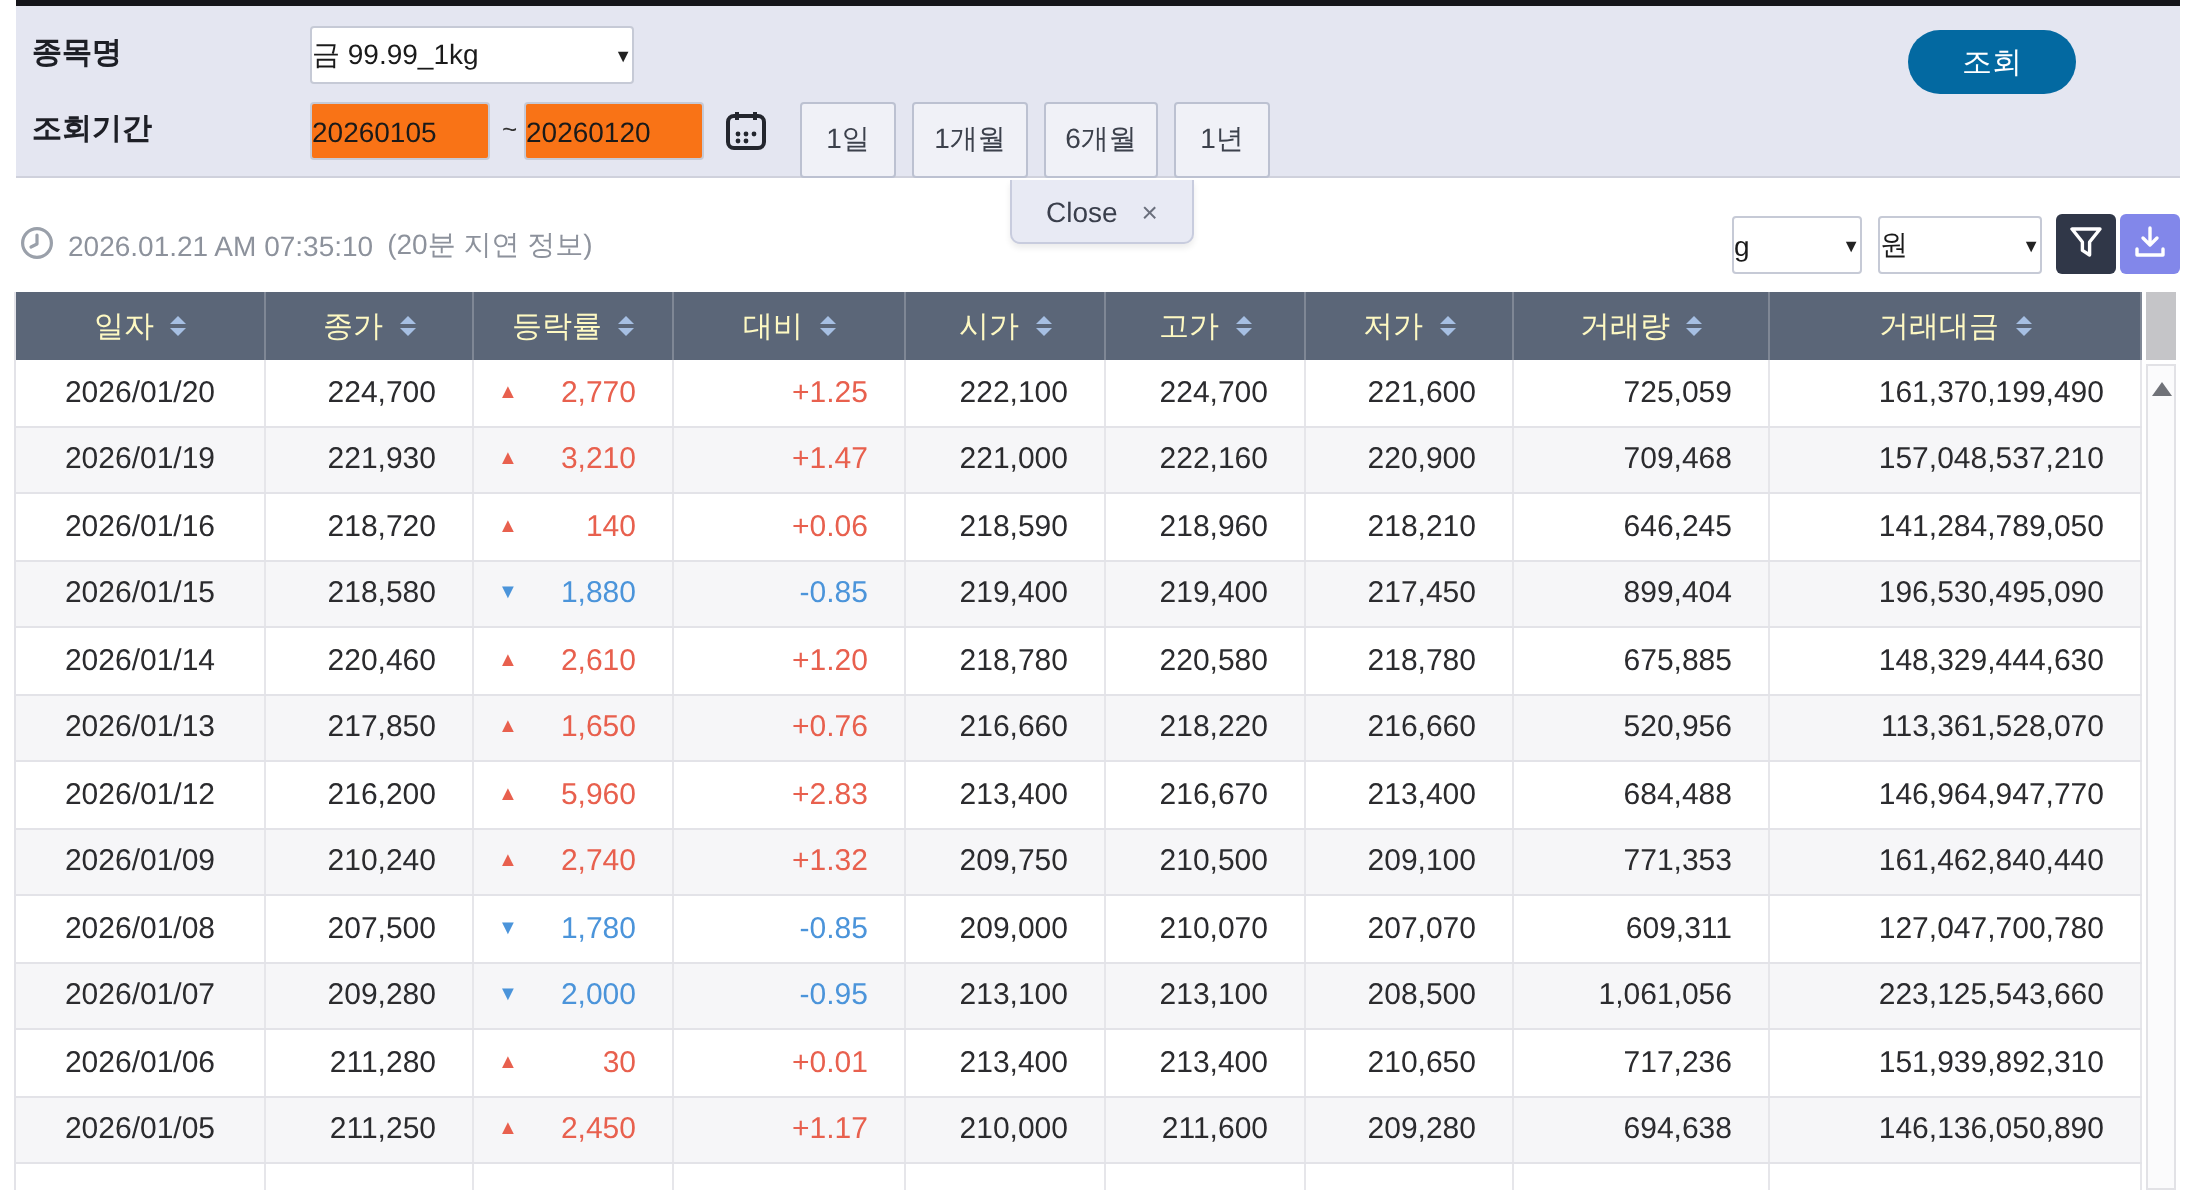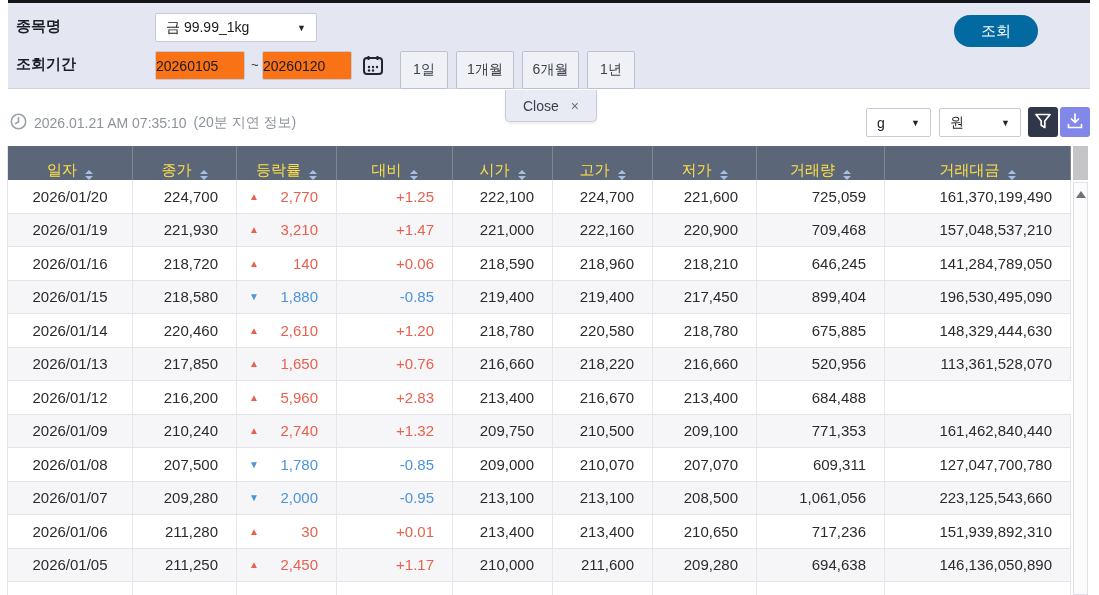--- a/index.html
+++ b/index.html
@@ -6,21 +6,21 @@
   html,body { width:1099px; height:595px; background:#fff; font-family:"Liberation Sans","DejaVu Sans",sans-serif; }
   .screen { position:relative; width:1099px; height:595px; overflow:hidden; background:#fff; }
 
   
   .filter-panel { position:absolute; left:8px; top:0; width:1082px; height:89px;
     background:#e4e6f1; border-top:3px solid #15151a; border-bottom:1px solid #cfd1dc; }
   .fp-label { position:absolute; left:8px; font-size:15px; font-weight:bold; color:#1d1f26; }
   .lbl-item { top:14px; }
   .lbl-period { top:52px; }
   .selectbox { position:absolute; display:flex; align-items:center; justify-content:space-between;
-    background:#fff; border:1px solid #c6cad6; border-radius:2px; height:29px; padding:0 10px;
+    background:#fff; border:1px solid #c6cad6; border-radius:2px; height:29px; padding:0 0;
     font-size:14px; color:#1a1a1a; cursor:pointer; }
   .sel-item { left:147px; top:10px; width:162px; }
   .caret { font-size:9px; color:#222; }
   .txtinput { position:absolute; height:29px; background:#f97316; border:1px solid #c6cad6; border-radius:2px;
     font-size:14px; color:#1a1a1a; width:90px; top:48px; font-family:inherit; }
   .inp-from { left:147px; }
   .inp-to { left:254px; }
   .tilde { position:absolute; left:243px; top:54px; font-size:13px; color:#333; }
   .cal-btn { position:absolute; left:352px; top:50px; width:26px; height:26px; background:transparent;
     border:none; cursor:pointer; display:flex; align-items:center; justify-content:center; }
@@ -49,21 +49,21 @@
   .icon-btn { position:absolute; top:107px; width:30px; height:30px; border:none; border-radius:3px;
     display:flex; align-items:center; justify-content:center; cursor:pointer; }
   .filter-btn { left:1028px; background:#303748; }
   .download-btn { left:1060px; background:#8287ea; }
 
   
   .table-area { position:absolute; left:7px; top:146px; width:1064px; bottom:0;
     border-left:1px solid #e3e3e8; }
   .grid-row { display:grid; grid-template-columns:125px 104px 100px 116px 100px 100px 104px 128px 1fr; }
   .thead { background:#5b6678; height:34px; }
-  .th { display:flex; align-items:flex-end; justify-content:center; gap:8px; color:#fde047; font-size:15px;
+  .th { display:flex; align-items:center; justify-content:center; gap:8px; color:#fef9c3; font-size:15px;
     border-right:1px solid rgba(255,255,255,0.22); cursor:pointer; }
   .sort { display:flex; flex-direction:column; gap:2px; }
   .sort i { display:block; width:0; height:0; border-left:4px solid transparent; border-right:4px solid transparent; }
   .sort .up { border-bottom:4px solid #a6bfe3; }
   .sort .down { border-top:4px solid #a6bfe3; }
   .trow { height:33.5px; border-bottom:1px solid #e3e3e8; background:#fff; }
   .trow.alt { background:#f6f6f8; }
   .cell { display:flex; align-items:center; justify-content:flex-end; padding-right:18px;
     font-size:15px; color:#2b2b2e; border-right:1px solid #e6e6ea; overflow:hidden; }
   .cell.c-date { justify-content:center; padding-right:0; }
@@ -314,20 +314,21 @@
           <div class="cell ">216,200</div>
           <div class="cell c-change up-txt">
             <span class="arrow up-txt">▲</span>
             <span>5,960</span>
           </div>
           <div class="cell  up-txt">+2.83</div>
           <div class="cell ">213,400</div>
           <div class="cell ">216,670</div>
           <div class="cell ">213,400</div>
           <div class="cell ">684,488</div>
+          <div class="cell ">146,964,947,770</div>
         </div>
         <div class="grid-row trow alt">
           <div class="cell c-date">2026/01/09</div>
           <div class="cell ">210,240</div>
           <div class="cell c-change up-txt">
             <span class="arrow up-txt">▲</span>
             <span>2,740</span>
           </div>
           <div class="cell  up-txt">+1.32</div>
           <div class="cell ">209,750</div>

